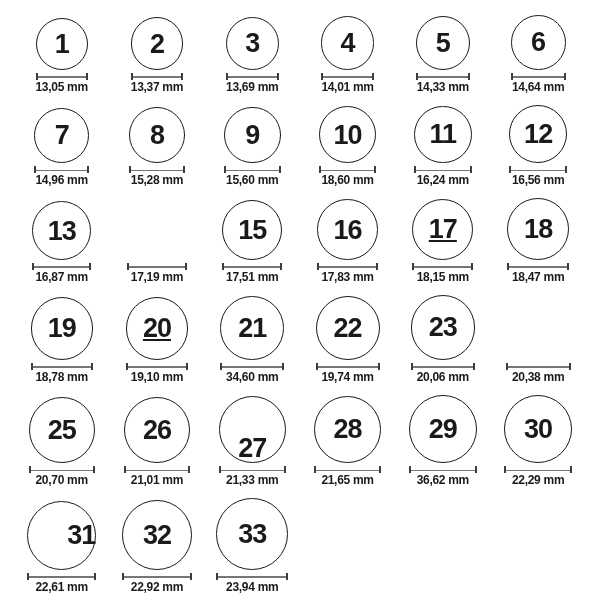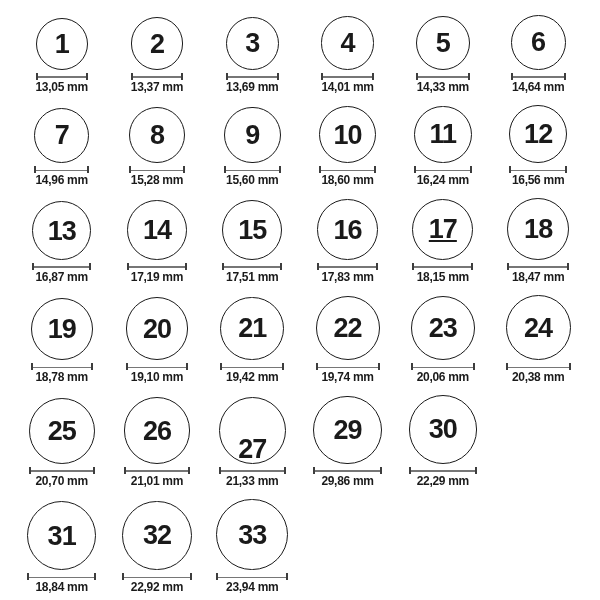--- a/index.html
+++ b/index.html
@@ -168,23 +168,20 @@
     </div>
     <div class="row">
       <div class="cell">
         <div class="circle" style="width: 58.9px; height: 58.9px;">
           <span class="num">13</span>
         </div>
         <div class="dimline" style="width: 58.9px;"></div>
         <span class="mm-label">16,87 mm</span>
       </div>
       <div class="cell">
-        <div class="circle" style="width: 59.5px; height: 59.5px;">
-          <span class="num">14</span>
-        </div>
         <div class="dimline" style="width: 59.5px;"></div>
         <span class="mm-label">17,19 mm</span>
       </div>
       <div class="cell">
         <div class="circle" style="width: 60px; height: 60px;">
           <span class="num">15</span>
         </div>
         <div class="dimline" style="width: 60px;"></div>
         <span class="mm-label">17,51 mm</span>
       </div>
@@ -212,51 +209,48 @@
     </div>
     <div class="row">
       <div class="cell">
         <div class="circle" style="width: 62.3px; height: 62.3px;">
           <span class="num">19</span>
         </div>
         <div class="dimline" style="width: 62.3px;"></div>
         <span class="mm-label">18,78 mm</span>
       </div>
       <div class="cell">
-        <div class="circle" style="width: 62.9px; height: 62.9px;">
+        <div class="circle" style="width: 62.9px; height: 62.9px; text-decoration: underline;">
           <span class="num">20</span>
         </div>
         <div class="dimline" style="width: 62.9px;"></div>
         <span class="mm-label">19,10 mm</span>
       </div>
       <div class="cell">
         <div class="circle" style="width: 63.5px; height: 63.5px;">
           <span class="num">21</span>
         </div>
         <div class="dimline" style="width: 63.5px;"></div>
-        <span class="mm-label">19,42 mm</span>
+        <span class="mm-label">34,60 mm</span>
       </div>
       <div class="cell">
         <div class="circle" style="width: 64px; height: 64px; text-align: right;">
           <span class="num">22</span>
         </div>
         <div class="dimline" style="width: 64px;"></div>
         <span class="mm-label">19,74 mm</span>
       </div>
       <div class="cell">
         <div class="circle" style="width: 64.6px; height: 64.6px; text-align: center;">
           <span class="num">23</span>
         </div>
         <div class="dimline" style="width: 64.6px;"></div>
         <span class="mm-label">20,06 mm</span>
       </div>
       <div class="cell">
-        <div class="circle" style="width: 65.2px; height: 65.2px;">
-          <span class="num">24</span>
-        </div>
         <div class="dimline" style="width: 65.2px;"></div>
         <span class="mm-label">20,38 mm</span>
       </div>
     </div>
     <div class="row">
       <div class="cell">
         <div class="circle" style="width: 65.8px; height: 65.8px;">
           <span class="num">25</span>
         </div>
         <div class="dimline" style="width: 65.8px;"></div>
@@ -270,41 +264,48 @@
         <span class="mm-label">21,01 mm</span>
       </div>
       <div class="cell">
         <div class="circle" style="width: 66.9px; height: 66.9px; align-items: flex-end;">
           <span class="num">27</span>
         </div>
         <div class="dimline" style="width: 66.9px;"></div>
         <span class="mm-label">21,33 mm</span>
       </div>
       <div class="cell">
+        <div class="circle" style="width: 67.5px; height: 67.5px;">
+          <span class="num">28</span>
+        </div>
+        <div class="dimline" style="width: 67.5px;"></div>
+        <span class="mm-label">21,65 mm</span>
+      </div>
+      <div class="cell">
         <div class="circle" style="width: 68.1px; height: 68.1px;">
           <span class="num">29</span>
         </div>
         <div class="dimline" style="width: 68.1px;"></div>
-        <span class="mm-label">29,86 mm</span>
+        <span class="mm-label">36,62 mm</span>
       </div>
       <div class="cell">
         <div class="circle" style="width: 68.6px; height: 68.6px;">
           <span class="num">30</span>
         </div>
         <div class="dimline" style="width: 68.6px;"></div>
         <span class="mm-label">22,29 mm</span>
       </div>
     </div>
     <div class="row">
       <div class="cell">
-        <div class="circle" style="width: 69.2px; height: 69.2px;">
+        <div class="circle" style="width: 69.2px; height: 69.2px; justify-content: flex-end;">
           <span class="num">31</span>
         </div>
         <div class="dimline" style="width: 69.2px;"></div>
-        <span class="mm-label">18,84 mm</span>
+        <span class="mm-label">22,61 mm</span>
       </div>
       <div class="cell">
         <div class="circle" style="width: 69.8px; height: 69.8px;">
           <span class="num">32</span>
         </div>
         <div class="dimline" style="width: 69.8px;"></div>
         <span class="mm-label">22,92 mm</span>
       </div>
       <div class="cell">
         <div class="circle" style="width: 71.6px; height: 71.6px; text-align: right;">

